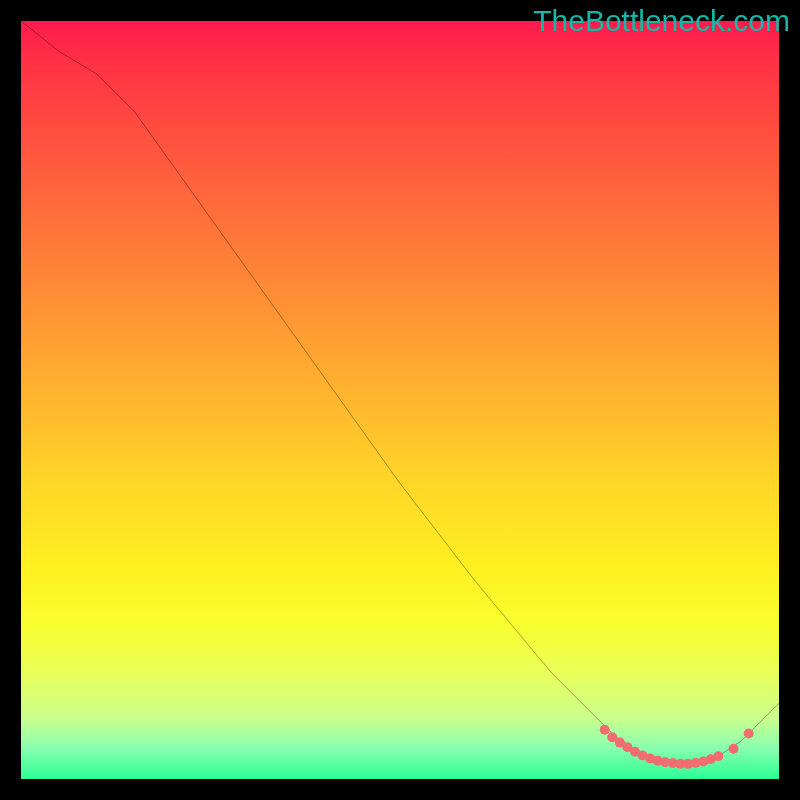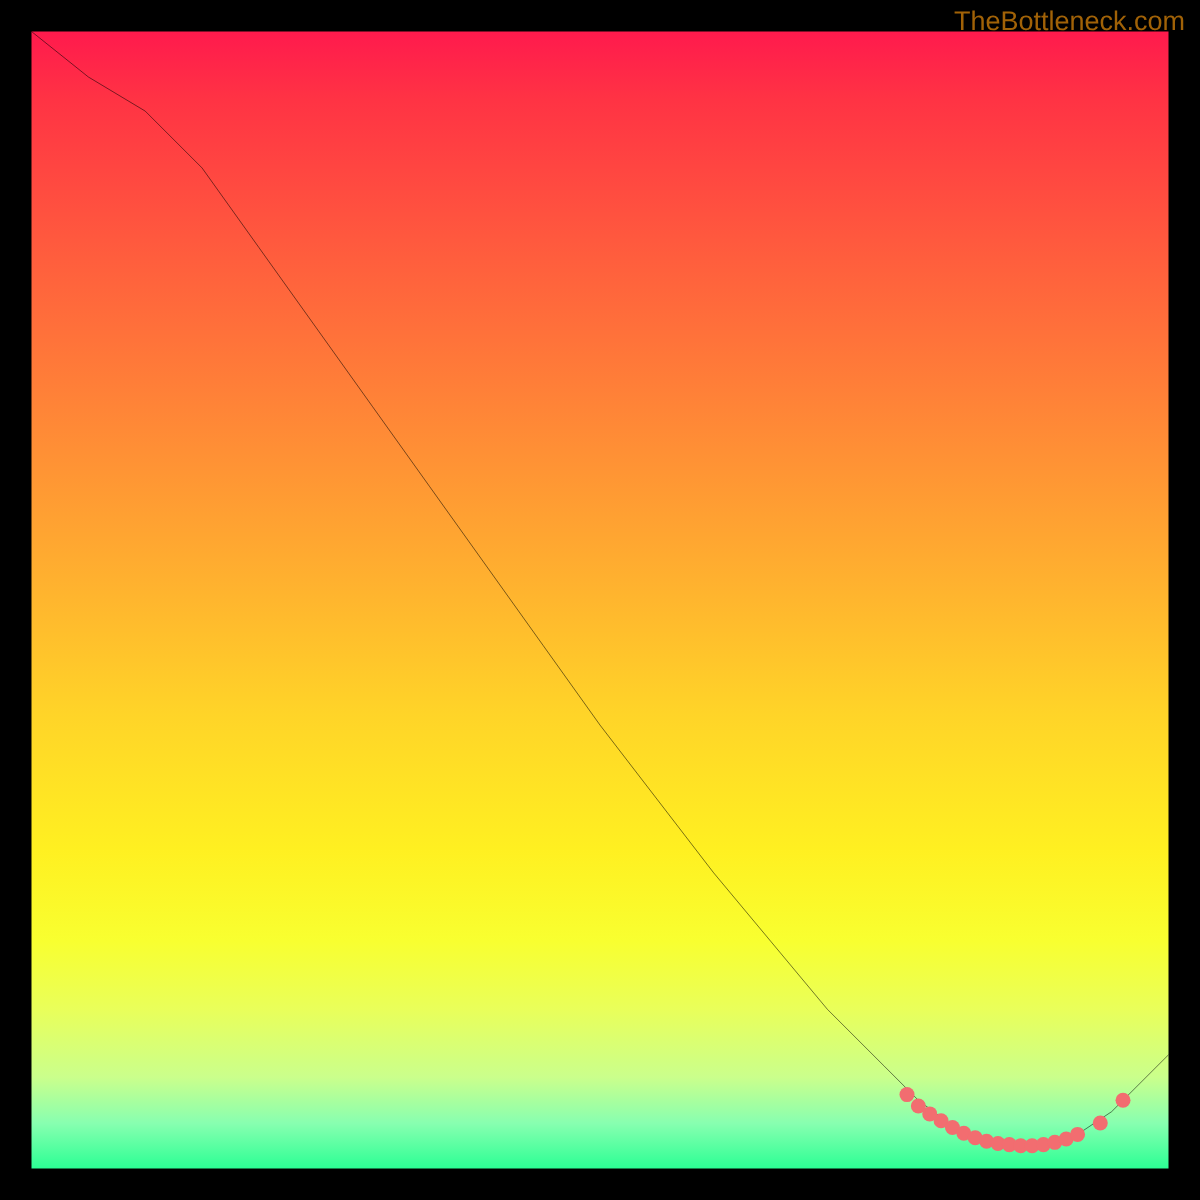--- a/index.html
+++ b/index.html
@@ -8,22 +8,22 @@
     height: 800px;
     background: #000;
     position: relative;
     font-family: Arial, sans-serif;
     overflow: hidden;
   }
   .watermark {
     position: absolute;
     top: 4px;
     right: 10px;
-    color: #a16207;
-    font-size: 18px;
+    color: #14b8a6;
+    font-size: 30px;
     font-weight: 500;
     z-index: 10;
   }
   .plot-area {
     position: absolute;
     left: 20px;
     top: 20px;
     width: 760px;
     height: 760px;
     border: 1px solid rgba(0,0,0,0.0);

